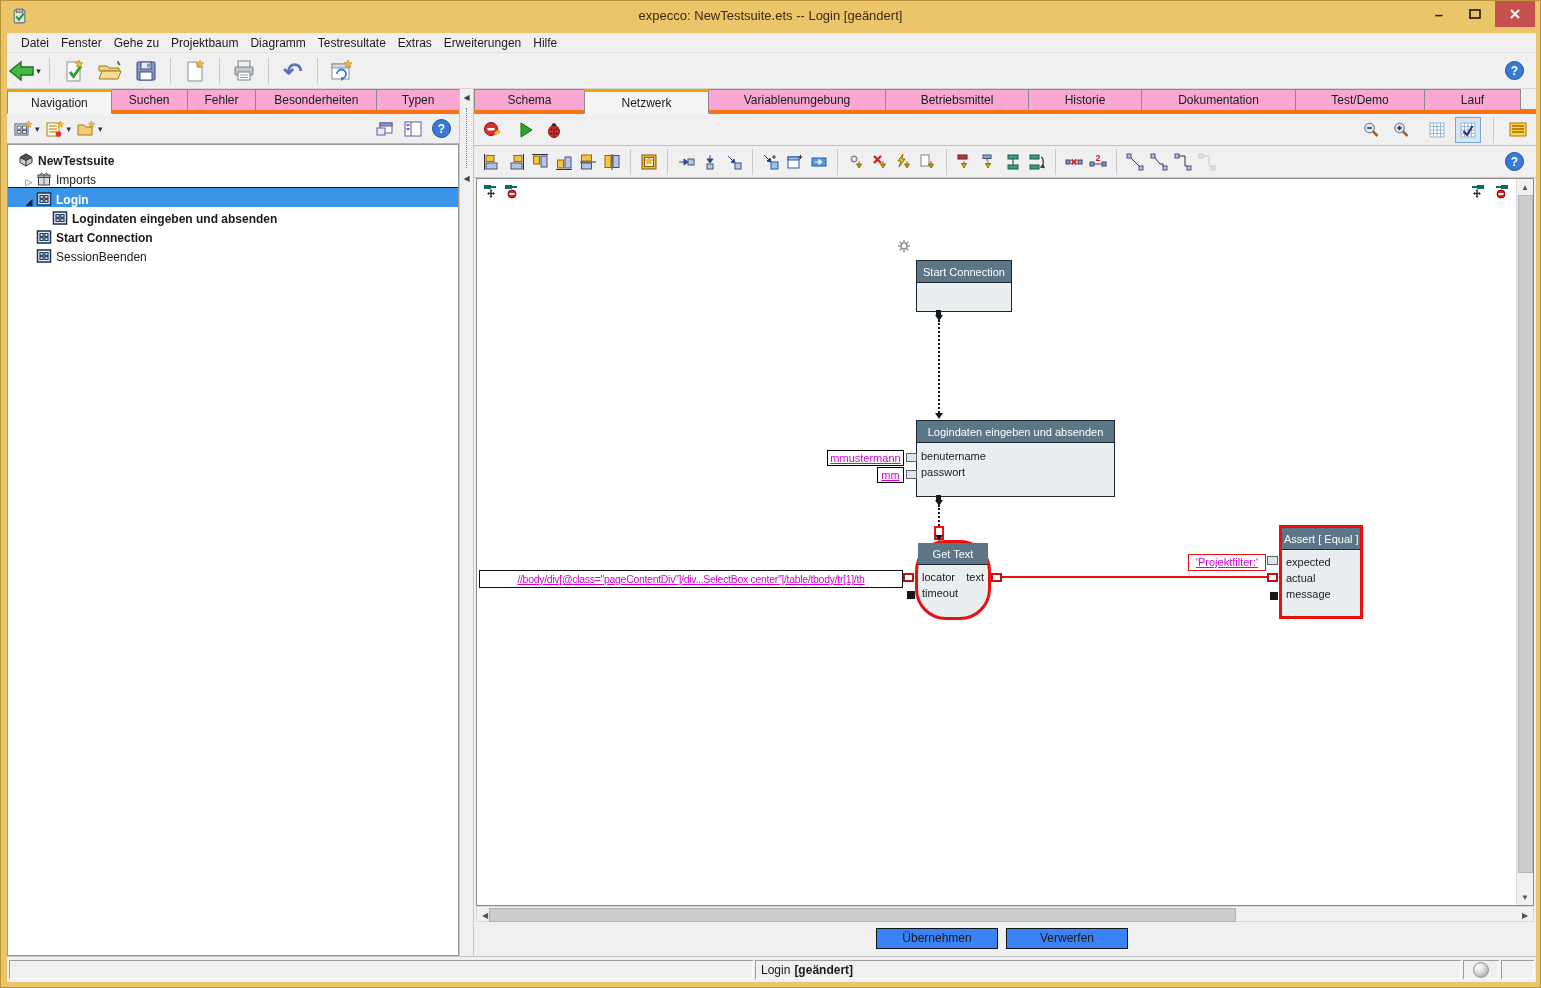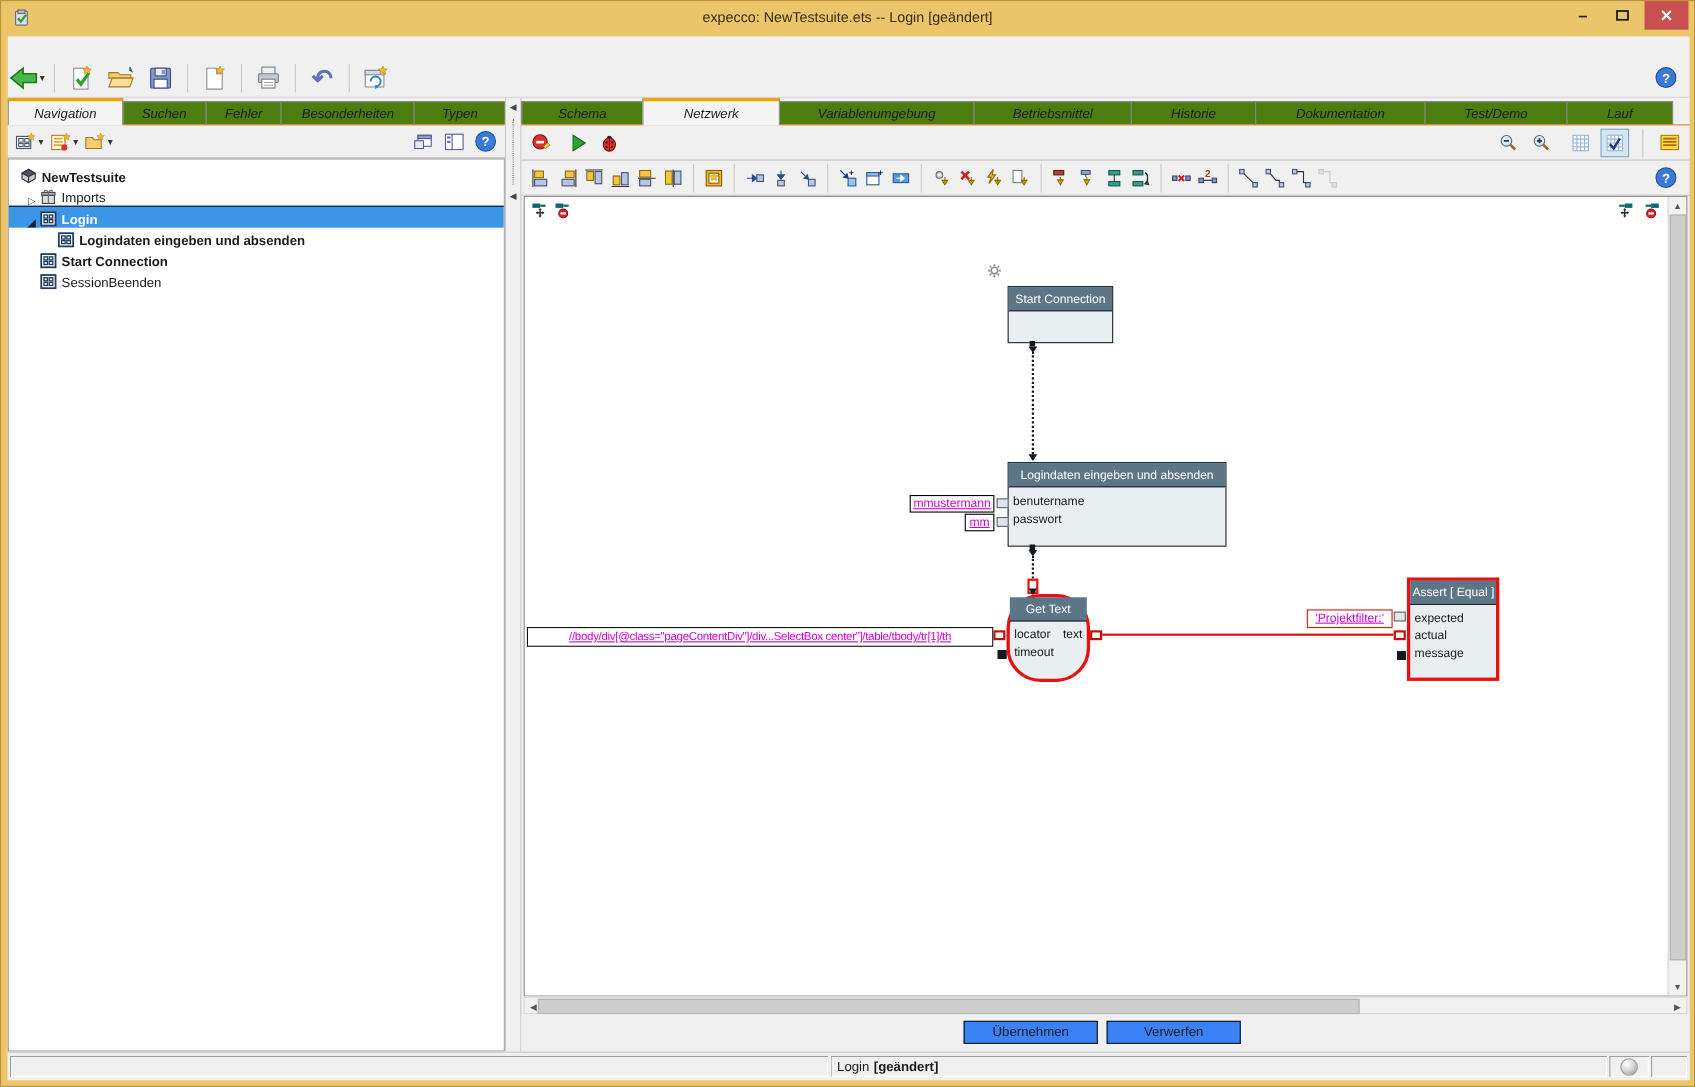--- a/index.html
+++ b/index.html
@@ -22,22 +22,22 @@
   
   #maintoolbar{position:absolute;left:0;top:20px;width:100%;height:36px;display:flex;align-items:center;border-bottom:1px solid #d5d5d5;box-sizing:border-box;}
   .tbtn{height:30px;min-width:32px;display:flex;align-items:center;justify-content:center;margin:0 2px;}
   .tsep{width:1px;height:26px;background:#c9c9c9;margin:0 6px;}
   .caret{font-size:9px;color:#333;margin-left:1px;}
   .helpbtn{width:17px;height:17px;border-radius:50%;background:#3b79d6;color:#fff;font-weight:bold;font-size:12px;display:flex;align-items:center;justify-content:center;border:1px solid #1d4f9e;}
   .undo-glyph{font-size:23px;color:#5b74b8;font-weight:bold;line-height:20px;}
   
   #workspace{position:absolute;left:0;top:56px;width:100%;height:867px;}
   
-  .tabrow{position:absolute;top:0;height:25px;display:flex;align-items:flex-end;border-bottom:1px solid #f97316;box-sizing:border-box;font-style:italic;}
-  .tab{height:21px;box-sizing:border-box;border:1px solid #8a8a8a;border-bottom:none;background:#4d7c0f;display:flex;align-items:center;justify-content:center;font-size:12px;margin-right:-1px;}
+  .tabrow{position:absolute;top:0;height:25px;display:flex;border-bottom:5px solid #f97316;box-sizing:border-box;}
+  .tab{height:21px;box-sizing:border-box;border:1px solid #8a8a8a;border-bottom:none;background:#f9a8d4;display:flex;align-items:center;justify-content:center;font-size:12px;margin-right:-1px;}
   .tab.active{height:25px;background:#f5f5f5;border-top:3px solid #f0a202;position:relative;z-index:2;margin-bottom:-1px;border-bottom:1px solid #f5f5f5;}
   
   #left-panel{position:absolute;left:0;top:0;width:452px;height:867px;}
   #ltoolbar{position:absolute;left:0;top:25px;width:100%;height:30px;display:flex;align-items:center;border-bottom:1px solid #b5b5b5;box-sizing:border-box;padding-left:4px;}
   .mini-btn{display:flex;align-items:center;margin:0 3px;}
   #ltoolbar-right{margin-left:auto;display:flex;align-items:center;gap:10px;padding-right:8px;}
   #tree{position:absolute;left:0;top:55px;width:452px;height:812px;background:#fff;border:1px solid #9a9a9a;box-sizing:border-box;overflow:hidden;padding-top:4px;}
   .trow{height:19px;display:flex;align-items:flex-end;font-size:12px;white-space:nowrap;}
   .trow.bold{font-weight:bold;}
   .trow .exp{width:14px;text-align:center;font-size:9px;color:#555;flex:none;}
@@ -108,20 +108,31 @@
       </div>
     <div id="btn-close" class="winbtn">
         <svg width="12" height="12" viewBox="0 0 12 12">
           <path d="M2 2l8 8M10 2l-8 8" stroke="#fff" stroke-width="2"></path>
         </svg>
       </div>
   </div>
 
   <div id="app">
 
+    <div id="menubar">
+      <span class="menu-item">Datei</span>
+      <span class="menu-item">Fenster</span>
+      <span class="menu-item">Gehe zu</span>
+      <span class="menu-item">Projektbaum</span>
+      <span class="menu-item">Diagramm</span>
+      <span class="menu-item">Testresultate</span>
+      <span class="menu-item">Extras</span>
+      <span class="menu-item">Erweiterungen</span>
+      <span class="menu-item">Hilfe</span>
+    </div>
 
     <div id="maintoolbar">
       <span class="tbtn">
         <svg width="26" height="22" viewBox="0 0 26 22">
             <path d="M12 2v5h12v8H12v5L1 11z" fill="#49b649" stroke="#1d7a1d" stroke-width="1.5"></path>
           </svg>
         <span class="caret">▾</span>
       </span>
       <span class="tsep"></span>
       <span class="tbtn">

